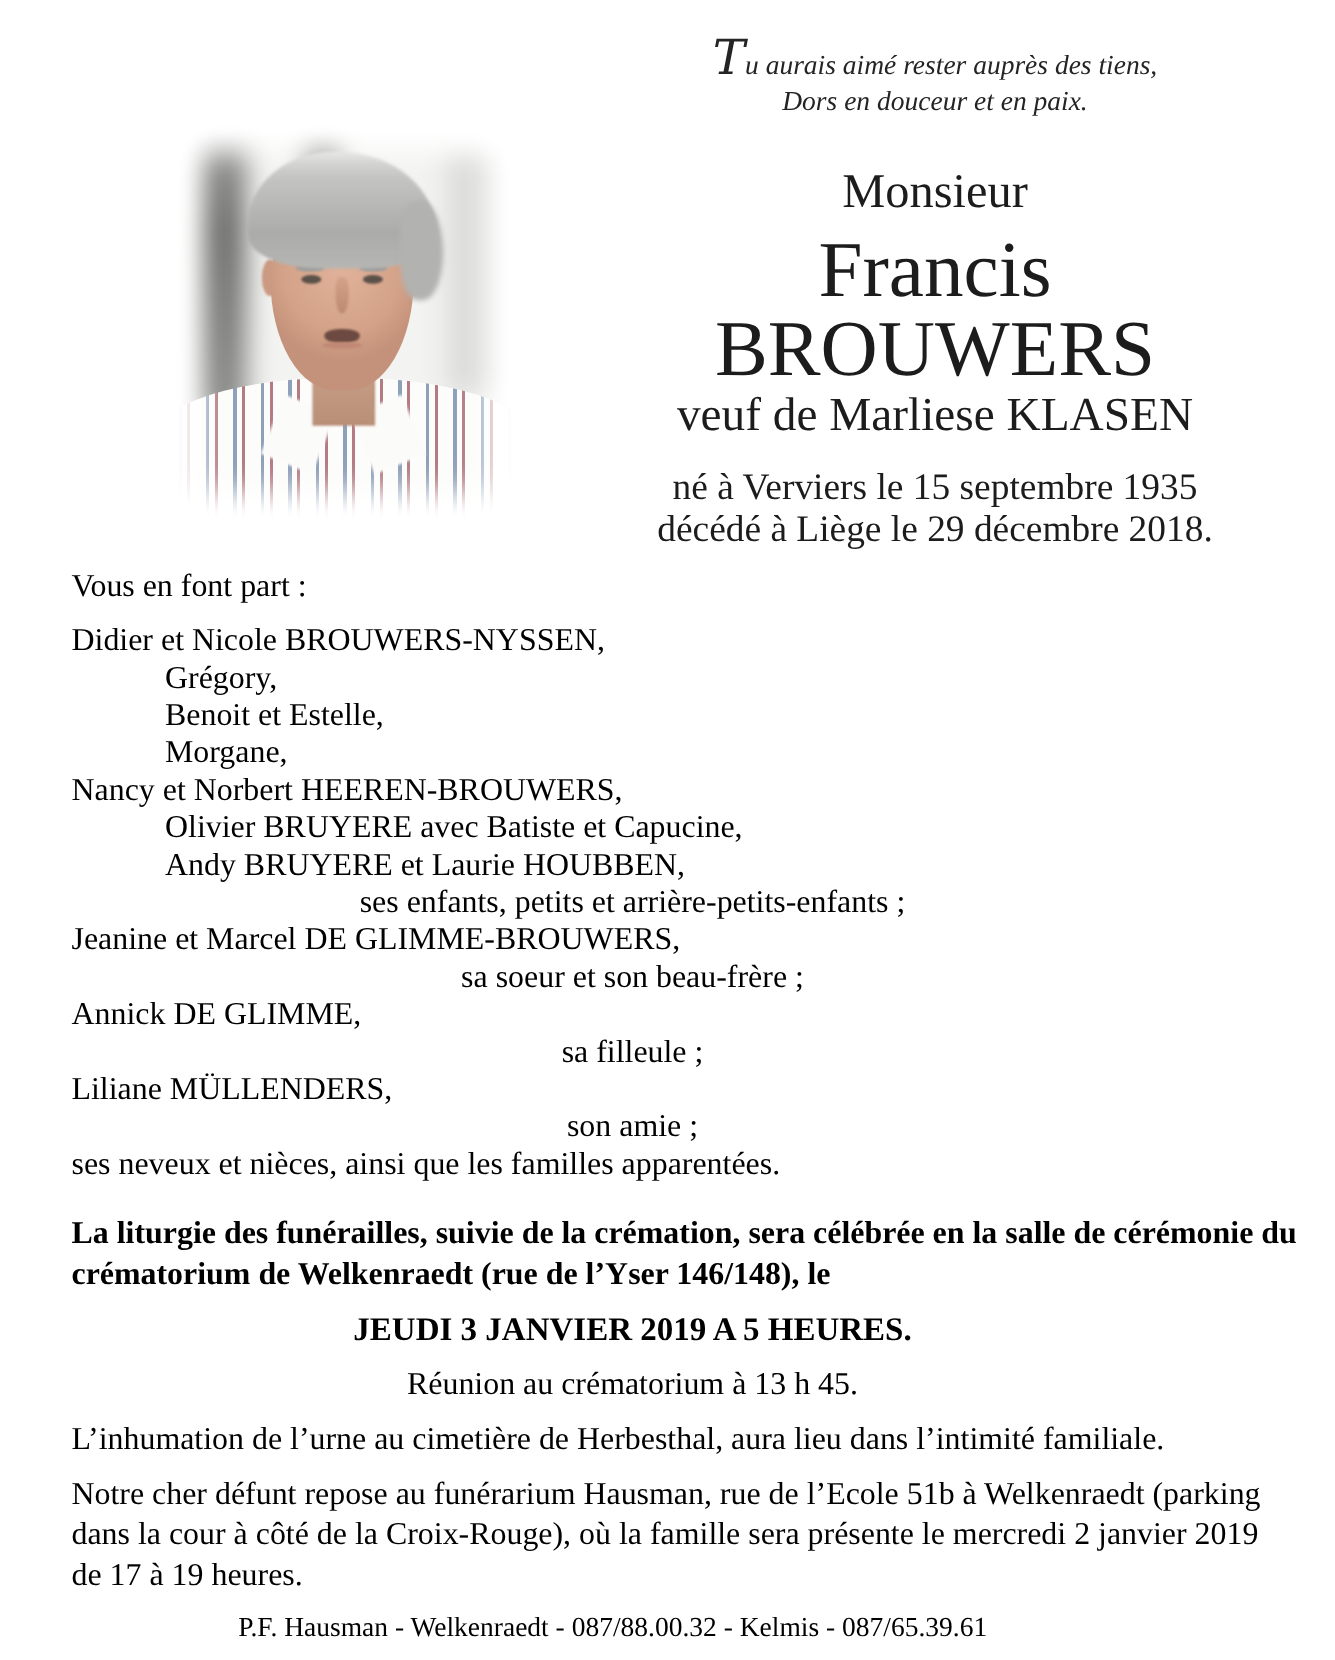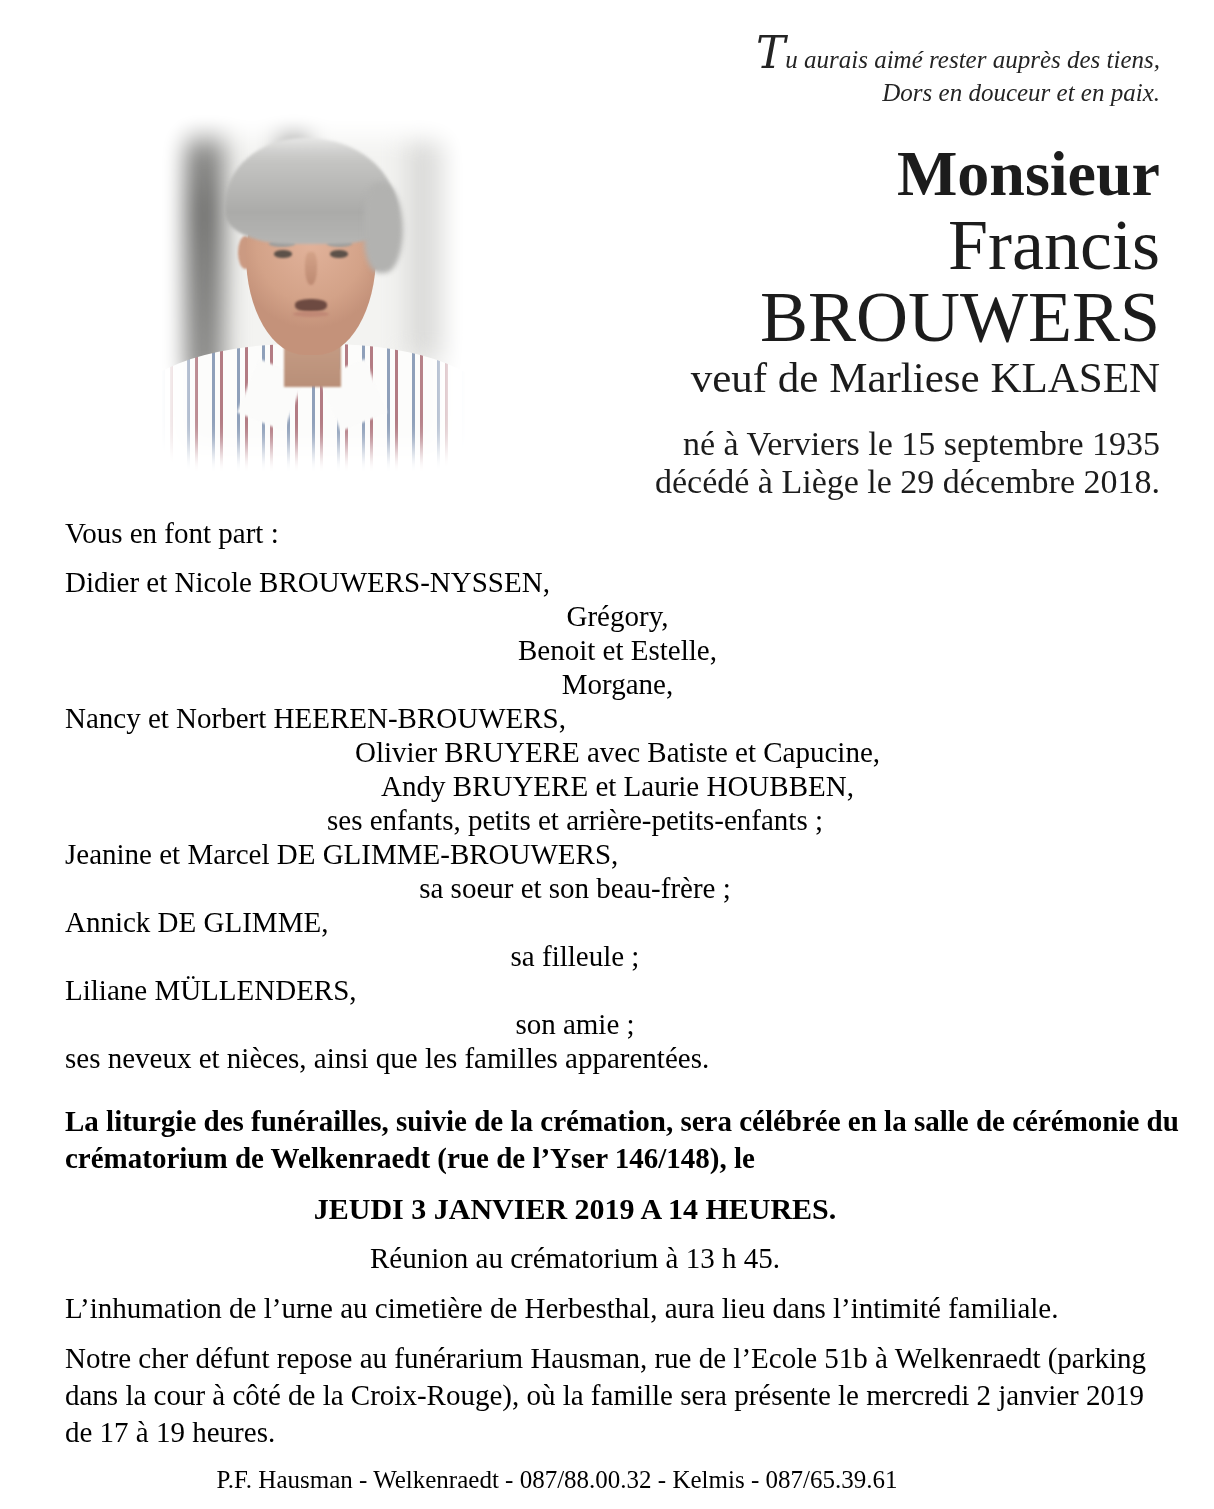--- a/index.html
+++ b/index.html
@@ -10,25 +10,25 @@
     font-family:"Liberation Serif", serif;
     position:relative;
     overflow:hidden;
   }
 
   
   .top { position:absolute; left:0; top:0; width:1214px; height:500px; }
 
   .right-col {
     position:absolute; left:540px; top:36px; width:620px;
-    text-align:right;
+    text-align:center;
   }
   .epitaph { font-style:italic; font-size:25px; line-height:33px; color:#242424; }
   .epitaph-first::first-letter { font-size:44px; font-family:"DejaVu Serif", serif; }
-  .title-monsieur { font-size:64px; line-height:70px; margin-top:30px;font-weight:bold; }
+  .title-monsieur { font-size:44px; line-height:70px; margin-top:30px; }
   .title-name     { font-size:72px; line-height:72px; }
   .title-widower  { font-size:43px; line-height:50px; }
   .title-born     { font-size:34px; line-height:38px; margin-top:22px; }
   .title-died     { font-size:34px; line-height:38px; }
 
   
   .photo { position:absolute; left:155px; top:110px; width:315px; height:365px; }
   .photo div { position:absolute; }
   .ph-inner { inset:0; border-radius:38px; overflow:hidden; background:#f3f3f1; }
   .ph-band1 { left:5%; top:-4%; width:17%; height:78%;
@@ -82,21 +82,21 @@
   .ph-fade  { inset:-2px; border-radius:40px;
               box-shadow: inset 0 0 26px 30px #ffffff,
                           inset 0 0 10px 10px rgba(255,255,255,.85); }
 
   
   .content { position:absolute; left:65px; top:515px; width:1020px;
              font-size:29px; color:#000000; }
   .content .line { white-space:nowrap; }
   .intro  { line-height:36px; margin-bottom:14px; }
   .family { line-height:34px; }
-  .family .i { padding-left:85px;text-align:center; }
+  .family .i { padding-left:85px; }
   .family .r { text-align:center; }
   .para   { line-height:37px; margin-top:28px;font-weight:bold; }
   .para-tight { line-height:37px; margin-top:13px; }
   .date-line { font-weight:bold; font-size:30px; text-align:center;
                line-height:37px; margin-top:13px; }
   .meeting-line { text-align:center; line-height:37px; margin-top:13px; }
   .footer { text-align:center; font-size:25px; line-height:37px;
             margin-top:10px; transform:translateX(-18px); }
 </style>
 </head>
@@ -164,21 +164,21 @@
     <div class="line l">Liliane MÜLLENDERS,</div>
     <div class="line r">son amie ;</div>
     <div class="line l">ses neveux et nièces, ainsi que les familles apparentées.</div>
   </div>
 
   <div class="para">
     <div class="line">La liturgie des funérailles, suivie de la crémation, sera célébrée en la salle de cérémonie du</div>
     <div class="line">crématorium de Welkenraedt (rue de l’Yser 146/148), le</div>
   </div>
 
-  <div class="date-line line">JEUDI 3 JANVIER 2019 A 14 HEURES.</div>
+  <div class="date-line line">JEUDI 3 JANVIER 2019 A 5 HEURES.</div>
 
   <div class="meeting-line line">Réunion au crématorium à 13 h 45.</div>
 
   <div class="para-tight line">L’inhumation de l’urne au cimetière de Herbesthal, aura lieu dans l’intimité familiale.</div>
 
   <div class="para-tight">
     <div class="line">Notre cher défunt repose au funérarium Hausman, rue de l’Ecole 51b à Welkenraedt (parking</div>
     <div class="line">dans la cour à côté de la Croix-Rouge), où la famille sera présente le mercredi 2 janvier 2019</div>
     <div class="line">de 17 à 19 heures.</div>
   </div>

